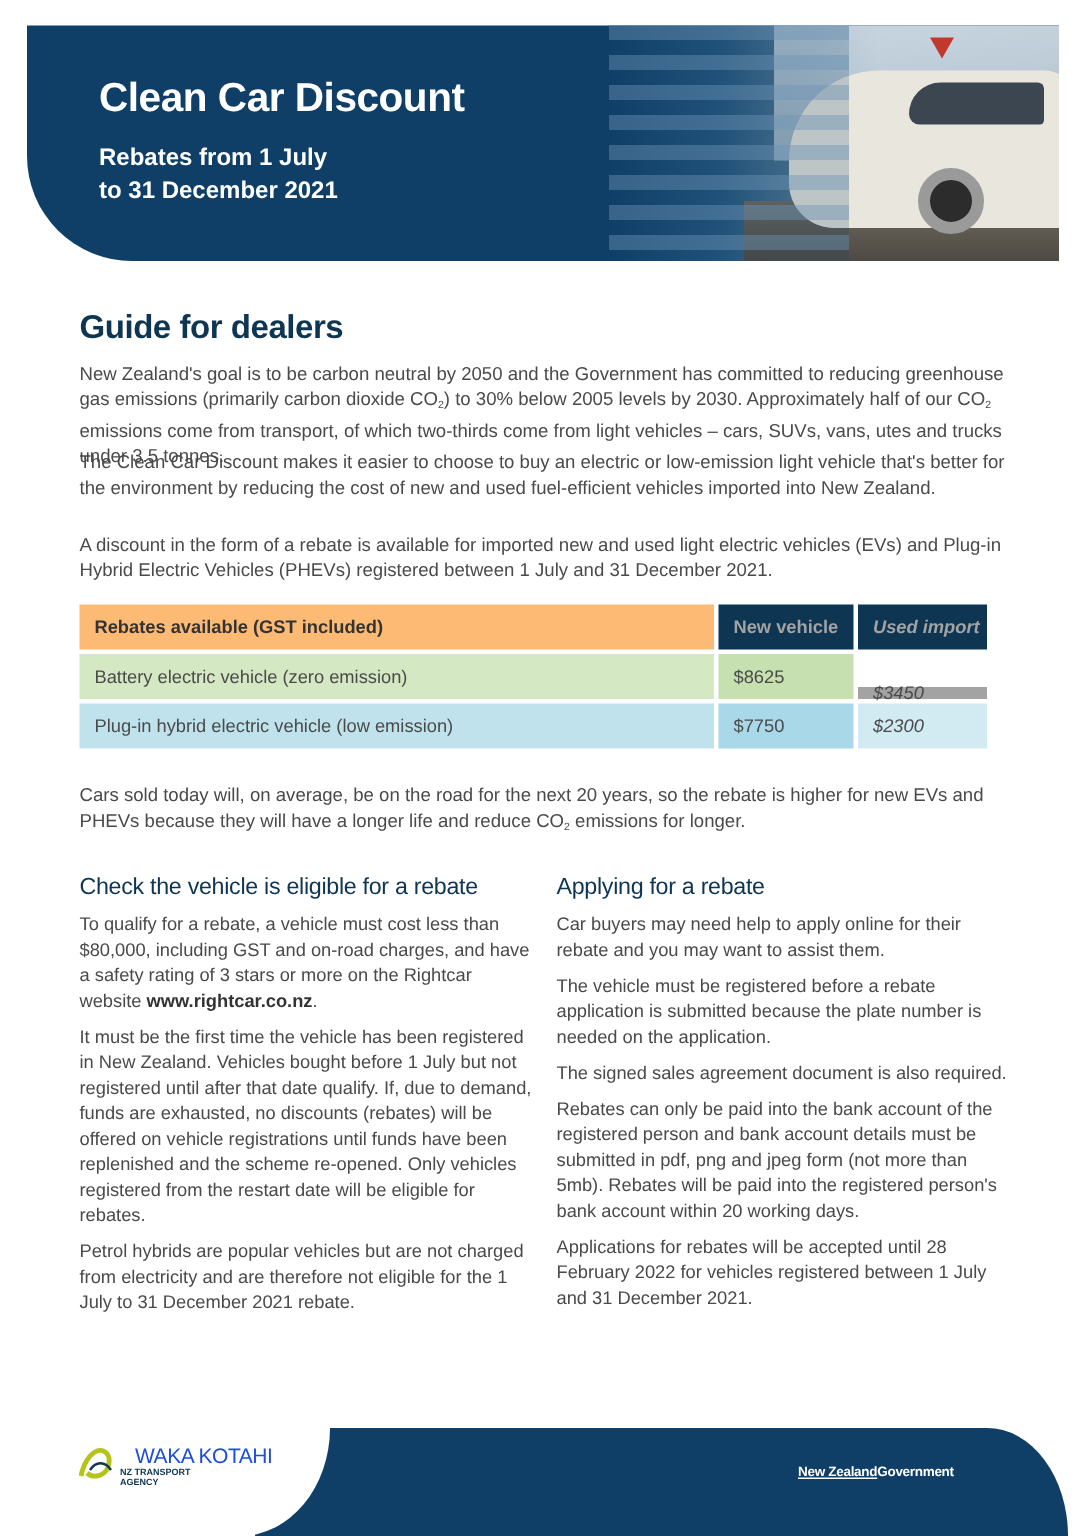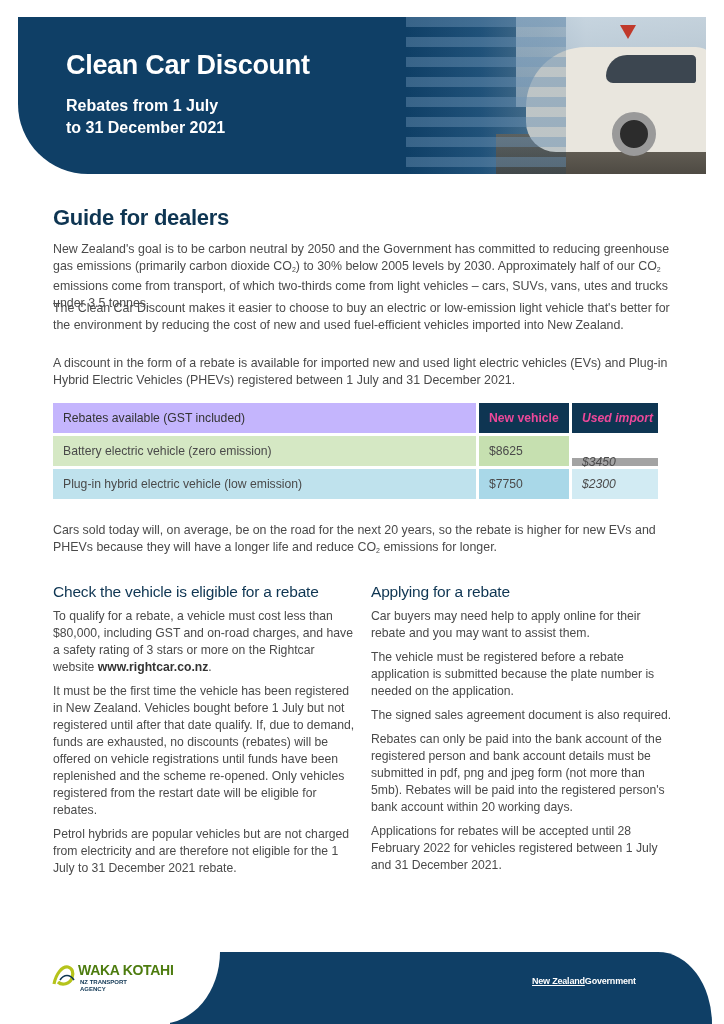--- a/index.html
+++ b/index.html
@@ -43,22 +43,22 @@
   }
   .para sub { font-size: 7px; vertical-align: -2px; }
 
   
   .table { position: absolute; left: 53px; top: 403px; width: 618px; }
   .trow { display: flex; height: 30px; margin-bottom: 3px; }
   .tcell { display: flex; align-items: center; padding-left: 10px; font-size: 12.2px; }
   .tcell.c1 { width: 423px; }
   .tcell.c2 { width: 90px; margin-left: 3px; }
   .tcell.c3 { width: 86px; margin-left: 3px; font-style: italic; }
-  .thead .c1 { background: #c4b5fd; color: #333; font-weight: normal; }
-  .thead .c2, .thead .c3 { background: #0e3552; color: #ec4899; font-weight: bold; }
+  .thead .c1 { background: #fdba74; color: #333; font-weight: bold; }
+  .thead .c2, .thead .c3 { background: #0e3552; color: #a3a3a3; font-weight: bold; }
   .row-bev .c1 { background: #d5e8c4; }
   .row-bev .c2 { background: #c6e0b0; }
   .row-bev .c3 { background: #a3a3a3; margin-top: 22px; }
   .row-phev .c1 { background: #bfe2ed; }
   .row-phev .c2 { background: #a9d8e8; }
   .row-phev .c3 { background: #d2ebf3; }
 
   
   .col { position: absolute; top: 583px; width: 305px; }
   .col.left { left: 53px; }
@@ -71,21 +71,21 @@
   .footer-band {
     position: absolute; left: 170px; top: 952px; width: 542px; height: 72px;
     background: #0f3f66; border-top-right-radius: 60px 80px;
   }
   .footer-curve {
     position: absolute; left: 160px; top: 952px; width: 60px; height: 72px;
     background: #fff; border-bottom-right-radius: 60px 72px;
   }
   .logo { position: absolute; left: 52px; top: 962px; width: 150px; height: 40px; }
   .logo-mark { position: absolute; left: 0; top: 2px; width: 24px; height: 26px; }
-  .logo-name { position: absolute; left: 26px; top: 0; font-weight: bold; font-size: 14px; color: #4d7c0f; letter-spacing: -0.3px; }
+  .logo-name { position: absolute; left: 38px; top: 0; font-weight: normal; font-size: 14px; color: #1d4ed8; letter-spacing: -0.3px; }
   .logo-sub { position: absolute; left: 28px; top: 17px; font-size: 6px; line-height: 7px; font-weight: bold; color: #0e3552; }
   .nzgov { position: absolute; left: 532px; top: 976px; color: #fff; font-size: 9px; font-weight: bold; letter-spacing: -0.2px; }
   .nzgov .u { text-decoration: underline; }
 </style>
 </head>
 <body>
 
 <div class="banner">
   <div class="banner-photo">
     <div class="sky"></div>

